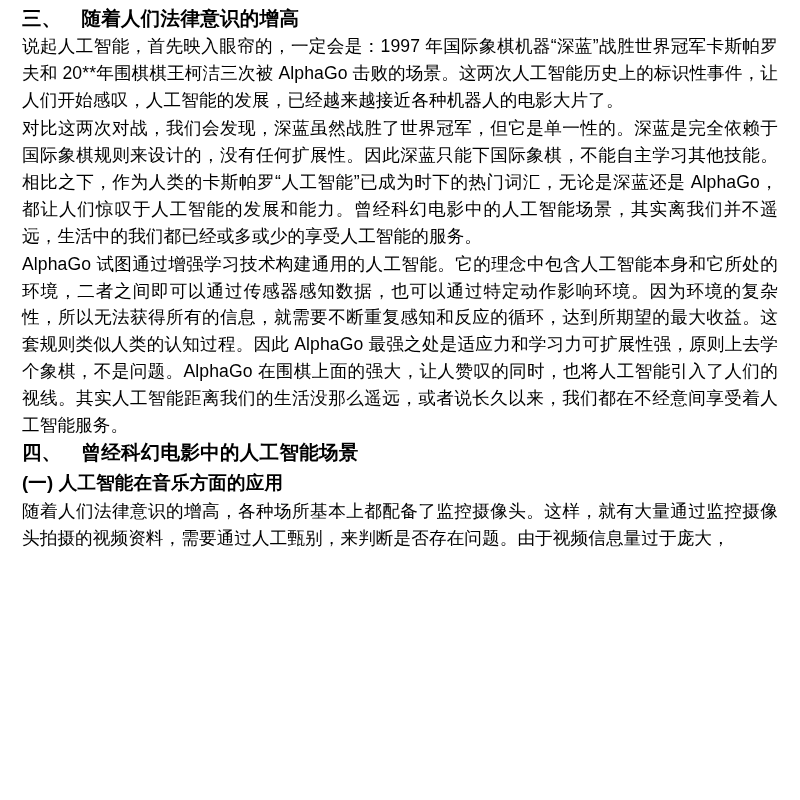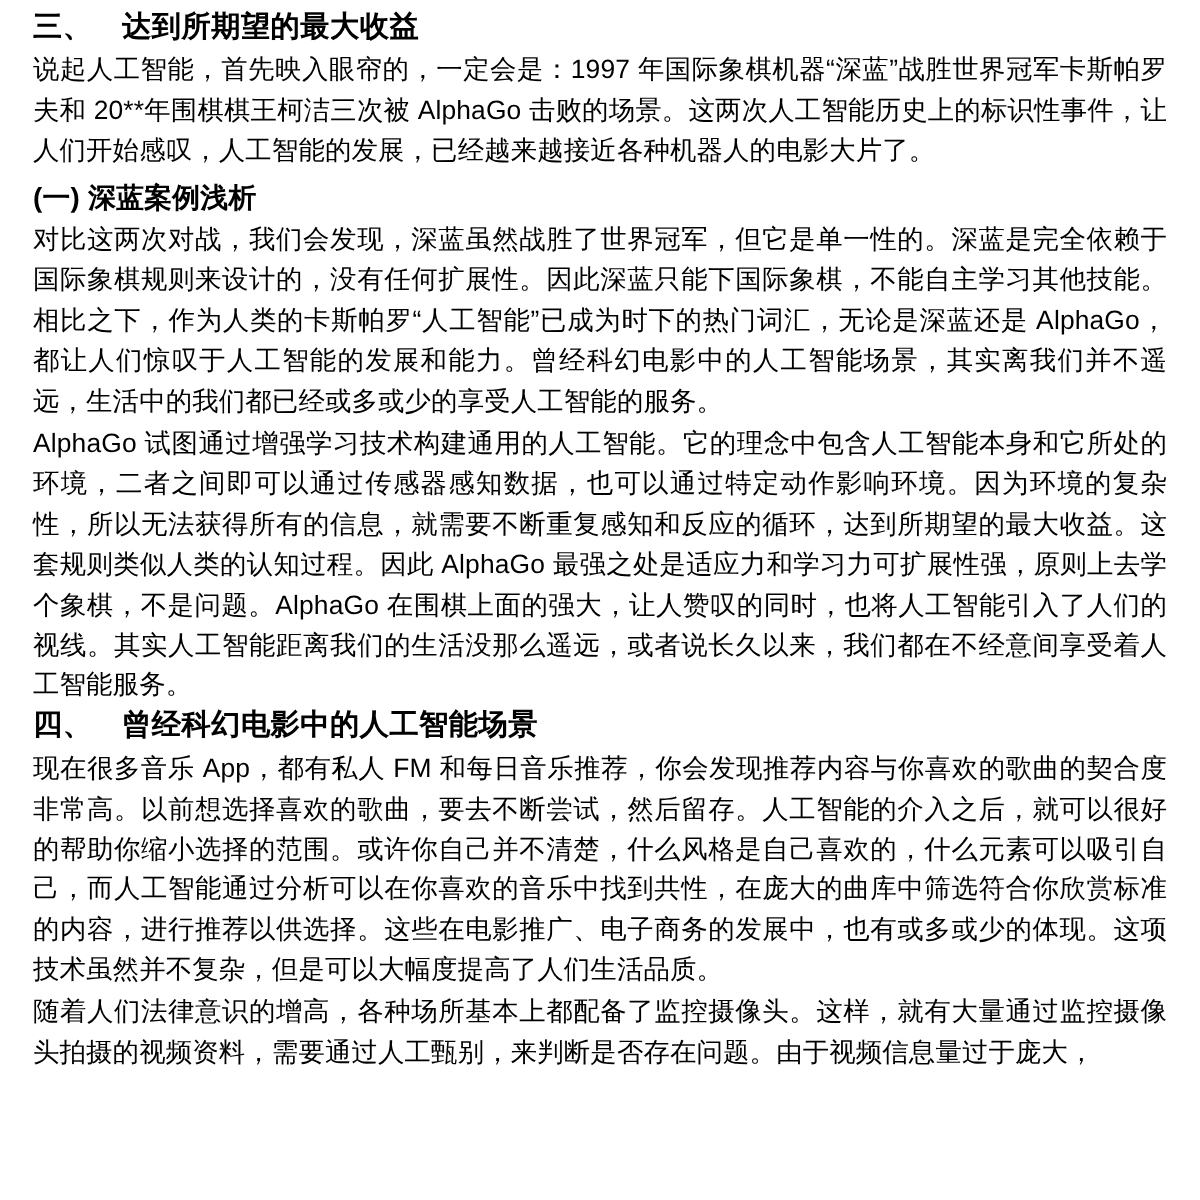--- a/index.html
+++ b/index.html
@@ -45,34 +45,33 @@
   }
   .clip-bottom {
     overflow: hidden;
   }
 </style>
 </head>
 <body>
 
 <div class="page">
 
-  <h2 class="h-main">三、　达到所期望的最大收益</h2>
+  <h2 class="h-main">三、　随着人们法律意识的增高</h2>
 
   <p class="para">说起人工智能，首先映入眼帘的，一定会是：1997 年国际象棋机器“深蓝”战胜世界冠军卡斯帕罗夫和 20**年围棋棋王柯洁三次被 AlphaGo 击败的场景。这两次人工智能历史上的标识性事件，让人们开始感叹，人工智能的发展，已经越来越接近各种机器人的电影大片了。</p>
 
-  <h3 class="h-sub">(一) 深蓝案例浅析</h3>
 
   <p class="para">对比这两次对战，我们会发现，深蓝虽然战胜了世界冠军，但它是单一性的。深蓝是完全依赖于国际象棋规则来设计的，没有任何扩展性。因此深蓝只能下国际象棋，不能自主学习其他技能。相比之下，作为人类的卡斯帕罗“人工智能”已成为时下的热门词汇，无论是深蓝还是 AlphaGo，都让人们惊叹于人工智能的发展和能力。曾经科幻电影中的人工智能场景，其实离我们并不遥远，生活中的我们都已经或多或少的享受人工智能的服务。</p>
 
 
   <p class="para">AlphaGo 试图通过增强学习技术构建通用的人工智能。它的理念中包含人工智能本身和它所处的环境，二者之间即可以通过传感器感知数据，也可以通过特定动作影响环境。因为环境的复杂性，所以无法获得所有的信息，就需要不断重复感知和反应的循环，达到所期望的最大收益。这套规则类似人类的认知过程。因此 AlphaGo 最强之处是适应力和学习力可扩展性强，原则上去学个象棋，不是问题。AlphaGo 在围棋上面的强大，让人赞叹的同时，也将人工智能引入了人们的视线。其实人工智能距离我们的生活没那么遥远，或者说长久以来，我们都在不经意间享受着人工智能服务。</p>
 
   <h2 class="h-main">四、　曾经科幻电影中的人工智能场景</h2>
 
+  <h3 class="h-sub">(一) 人工智能在音乐方面的应用</h3>
 
-  <p class="para">现在很多音乐 App，都有私人 FM 和每日音乐推荐，你会发现推荐内容与你喜欢的歌曲的契合度非常高。以前想选择喜欢的歌曲，要去不断尝试，然后留存。人工智能的介入之后，就可以很好的帮助你缩小选择的范围。或许你自己并不清楚，什么风格是自己喜欢的，什么元素可以吸引自己，而人工智能通过分析可以在你喜欢的音乐中找到共性，在庞大的曲库中筛选符合你欣赏标准的内容，进行推荐以供选择。这些在电影推广、电子商务的发展中，也有或多或少的体现。这项技术虽然并不复杂，但是可以大幅度提高了人们生活品质。</p>
 
 
   <div class="clip-bottom" style="height:52px;">
     <p class="para">随着人们法律意识的增高，各种场所基本上都配备了监控摄像头。这样，就有大量通过监控摄像头拍摄的视频资料，需要通过人工甄别，来判断是否存在问题。由于视频信息量过于庞大，</p>
   </div>
 
 </div>
 
 </body></html>

